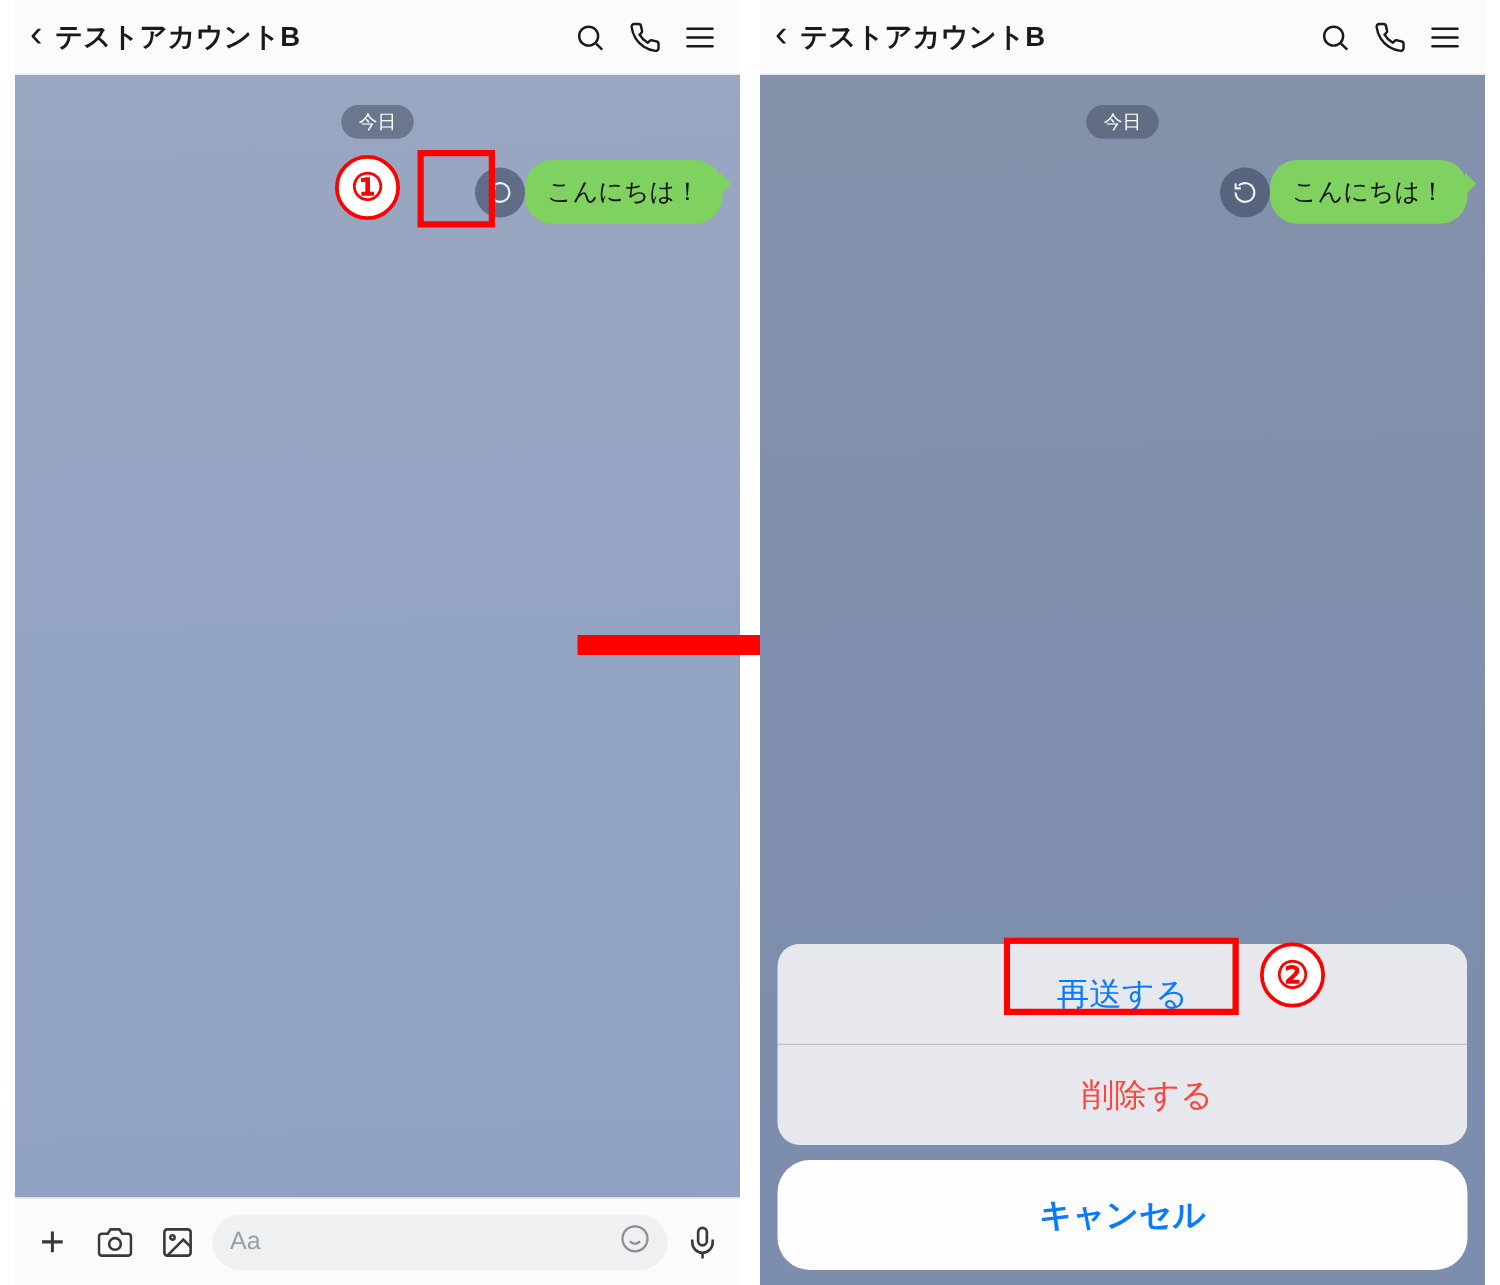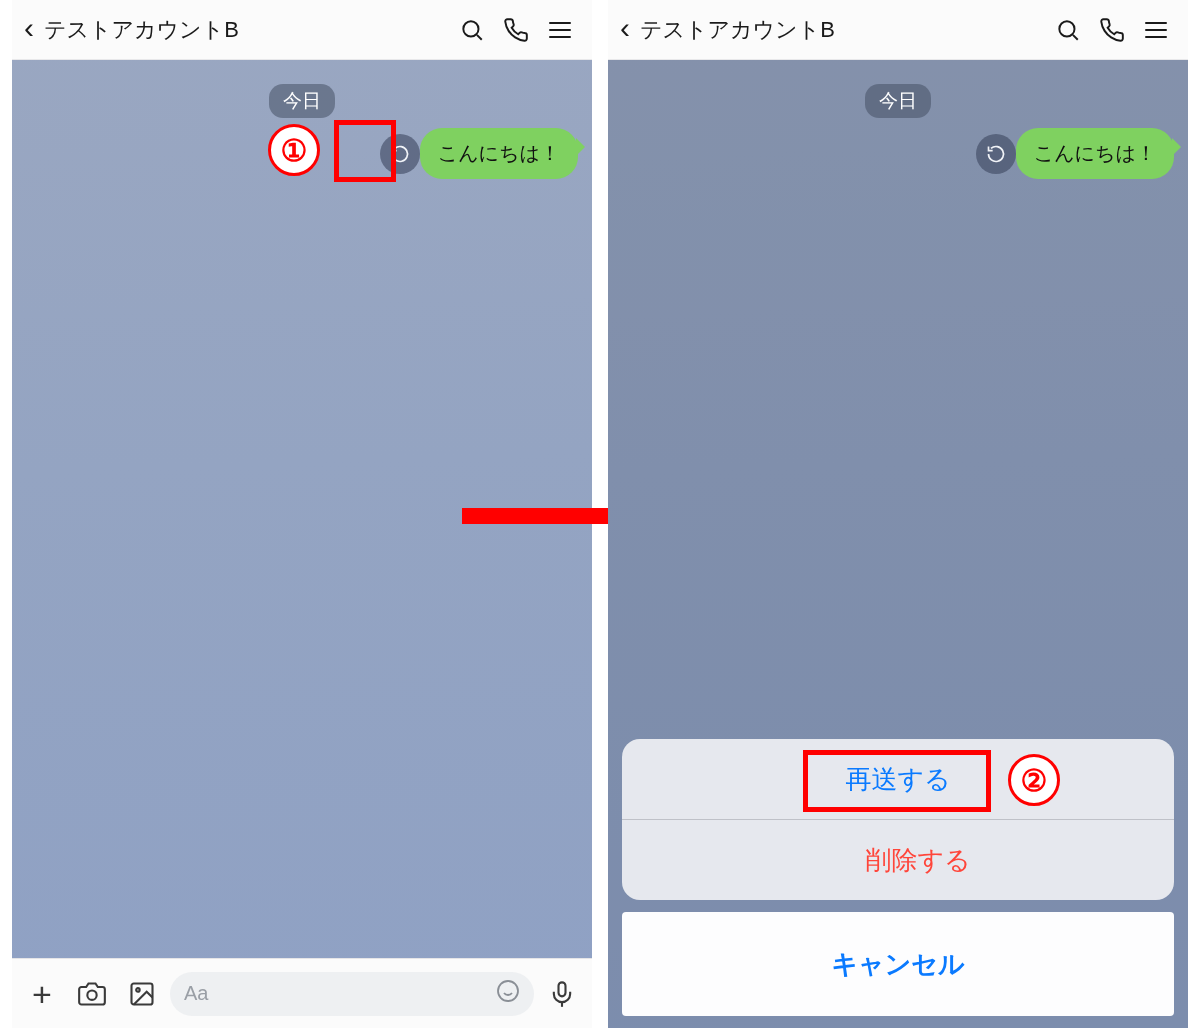--- a/index.html
+++ b/index.html
@@ -5,28 +5,28 @@
   *{box-sizing:border-box;margin:0;padding:0;font-family:-apple-system,"Hiragino Sans","Hiragino Kaku Gothic ProN",sans-serif;}
   body{background:#fff;width:1200px;height:1028px;overflow:hidden;position:relative;}
   .canvas{position:relative;width:1200px;height:1028px;}
   .phone{position:absolute;top:0;width:580px;height:1028px;background:linear-gradient(178deg,#9aa7c1 0%,#94a4c2 45%,#8fa1c4 100%);overflow:hidden;}
   .phone.left{left:12px;}
   .phone.right{left:608px;}
   .divider{position:absolute;left:594px;top:0;width:12px;height:1028px;background:#fff;}
   
   .hdr{position:absolute;top:0;left:0;right:0;height:60px;background:#fbfbfb;display:flex;align-items:center;padding:0 10px;color:#1a1a1a;border-bottom:1px solid #e8e8ea;}
   .back-ch{font-size:30px;font-weight:300;color:#1a1a1a;padding:0 6px 4px 2px;line-height:1;}
-  .title{font-size:22px;font-weight:400;flex:0 0 auto;margin-left:4px;}
+  .title{font-size:22px;font-weight:700;flex:0 0 auto;margin-left:4px;}
   .hdr-sp{flex:1;}
   .hdr-ic{width:44px;display:flex;align-items:center;justify-content:center;}
   .hdr-ic svg{width:26px;height:26px;stroke:#1a1a1a;fill:none;stroke-width:1.8;}
   .ham{display:flex;flex-direction:column;gap:5px;align-items:center;justify-content:center;width:44px;}
   .ham span{display:block;width:22px;height:2px;background:#1a1a1a;border-radius:2px;}
   
-  .date-pill{position:absolute;left:50%;transform:translateX(-50%);top:84px;background:rgba(70,80,100,.55);color:#fff;font-size:19px;padding:4px 14px;border-radius:14px;}
+  .date-pill{position:absolute;left:50%;transform:translateX(-50%);top:84px;background:rgba(70,80,100,.55);color:#fff;font-size:15px;padding:4px 14px;border-radius:14px;}
   
   .row{position:absolute;top:128px;right:14px;display:flex;align-items:center;}
   .retry{width:40px;height:40px;border-radius:50%;background:rgba(60,70,95,.6);display:flex;align-items:center;justify-content:center;}
   .retry svg{width:20px;height:20px;stroke:#f1f3f7;fill:none;stroke-width:2;}
   .bubble{background:#7fd160;color:#111;font-size:20px;padding:12px 18px;border-radius:22px;position:relative;}
   .bubble::after{content:"";position:absolute;right:-7px;top:10px;width:0;height:0;border:9px solid transparent;border-left-color:#7fd160;border-right:0;}
   
   .callout-box{position:absolute;border:5px solid #ff0000;background:transparent;}
   .callout-badge{position:absolute;width:52px;height:52px;border-radius:50%;border:3px solid #ff0000;background:#fff;color:#ff0000;font-size:30px;font-weight:600;display:flex;align-items:center;justify-content:center;}
   
@@ -41,21 +41,21 @@
   .txtfield{flex:1;height:44px;background:#eef0f2;border-radius:22px;display:flex;align-items:center;padding:0 14px;color:#9a9fa6;font-size:20px;justify-content:space-between;gap:24px;}
   
   .dim{position:absolute;inset:60px 0 0 0;background:rgba(40,50,70,.18);}
   
   .sheet-wrap{position:absolute;left:14px;right:14px;bottom:12px;}
   .sheet{background:rgba(233,235,240,.97);border-radius:18px;overflow:hidden;backdrop-filter:blur(6px);}
   .sheet-row{height:80px;display:flex;align-items:center;justify-content:center;font-size:26px;}
   .sheet-row.blue{color:#0a7aff;}
   .sheet-row.red{color:#ff453a;margin-left:40px;}
   .sheet-sep{height:1px;background:rgba(120,120,130,.35);}
-  .cancel{margin-top:12px;background:#fdfdfe;border-radius:4px;height:104px;display:flex;align-items:center;justify-content:center;font-size:26px;font-weight:700;color:#0a7aff;}
+  .cancel{margin-top:12px;background:#fdfdfe;border-radius:26px;height:88px;display:flex;align-items:center;justify-content:center;font-size:26px;font-weight:700;color:#0a7aff;}
   .rhl{position:absolute;border:5px solid #ff0000;}
   .badge2{position:absolute;width:52px;height:52px;border-radius:50%;border:3px solid #ff0000;background:#fff;color:#ff0000;font-size:30px;font-weight:600;display:flex;align-items:center;justify-content:center;}
 </style>
 </head>
 <body>
 
 <div class="canvas">
 
   <div class="phone left">
     <div class="hdr">

